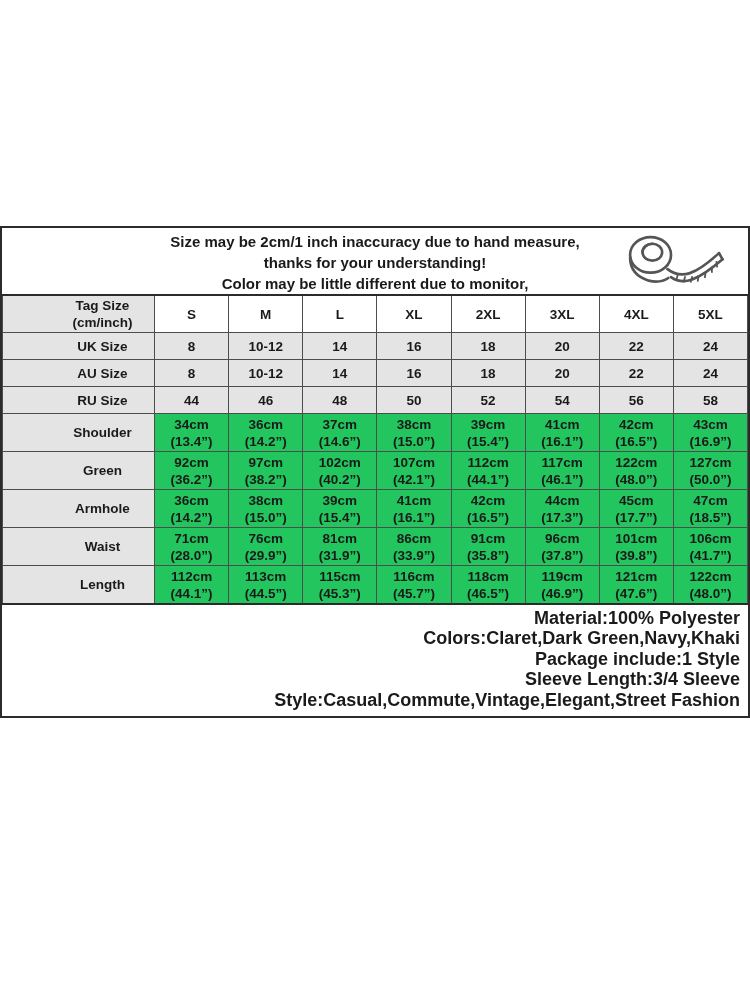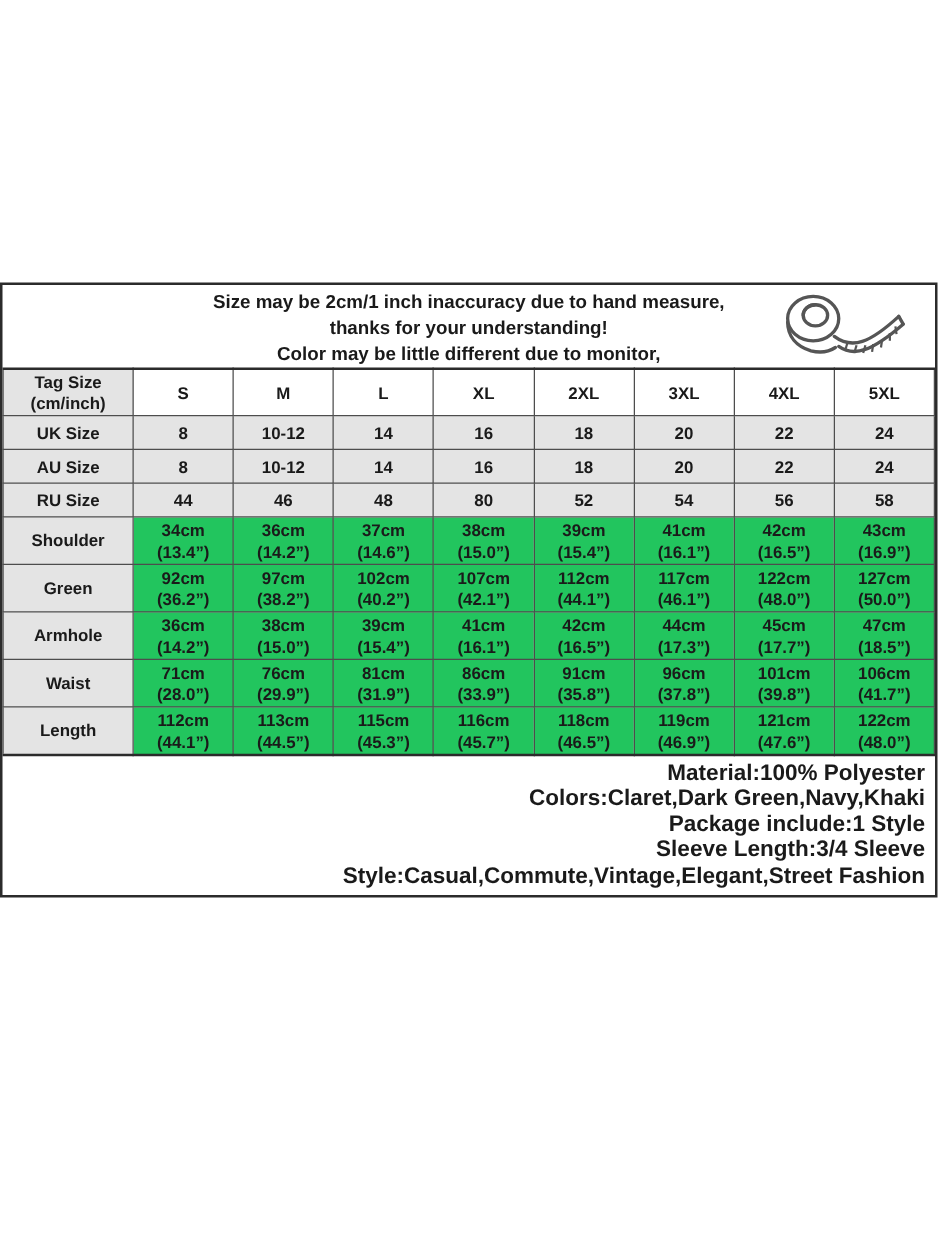--- a/index.html
+++ b/index.html
@@ -16,21 +16,21 @@
   .notice-lines{text-align:center;width:100%;}
   .notice-lines p{margin:0;font-size:15px;line-height:21px;font-weight:700;}
   .tape{position:absolute;right:12px;top:2px;width:122px;height:64px;}
   
   .size-table{width:100%;border-collapse:collapse;table-layout:fixed;
     border-top:2px solid var(--frame,#2b2b2b);border-bottom:2px solid var(--frame,#2b2b2b);}
   .size-table th,.size-table td{
     border:1px solid var(--grid,#4d4d4d);text-align:center;vertical-align:middle;
     font-size:13.5px;font-weight:700;line-height:17px;padding:1px 0;
   }
-  .size-table th.rowlabel{width:103px;background:var(--shade,#e4e4e4);}
+  .size-table th.rowlabel{width:103px;background:var(--shade,#e4e4e4);padding-left:48px;}
   .header-row th{height:34px;background:var(--shade,#e4e4e4);}
   .size-row td{height:24px;background:var(--shade,#e4e4e4);}
   .measure-row td{height:35px;background:#22c55e;}
   
   .details{padding:3px 7px 5px 7px;}
   .details p{margin:1px;font-size:18px;line-height:19.4px;font-weight:700;text-align:right;}
 </style>
 </head>
 <body>
 
@@ -97,21 +97,21 @@
           <td>18</td>
           <td>20</td>
           <td>22</td>
           <td>24</td>
         </tr>
         <tr class="size-row">
           <th class="rowlabel">RU Size</th>
           <td>44</td>
           <td>46</td>
           <td>48</td>
-          <td>80</td>
+          <td>50</td>
           <td>52</td>
           <td>54</td>
           <td>56</td>
           <td>58</td>
         </tr>
         <tr class="measure-row">
           <th class="rowlabel">Shoulder</th>
           <td>34cm<br>(13.4”)</td>
           <td>36cm<br>(14.2”)</td>
           <td>37cm<br>(14.6”)</td>

